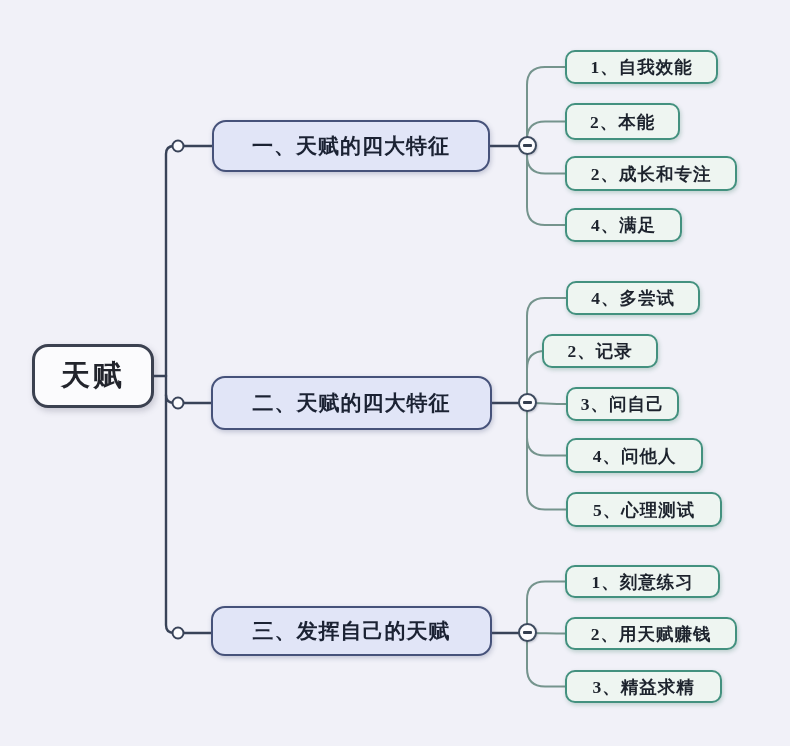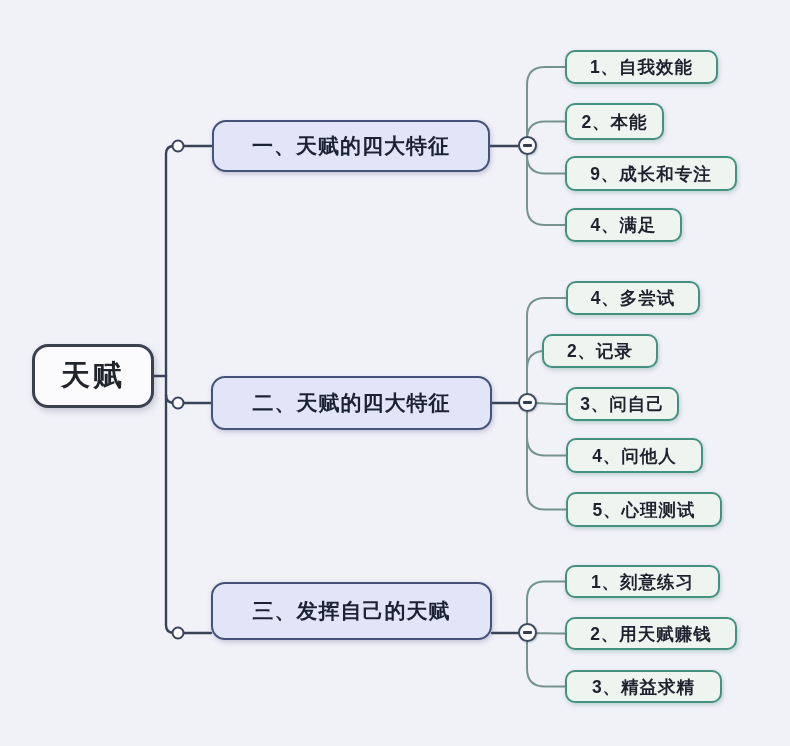--- a/index.html
+++ b/index.html
@@ -29,20 +29,21 @@
   }
   .branch{
     background:var(--branch_fill);border:2px solid var(--branch_border);
     border-radius:14px;font-size:21px;color:#1b2233;letter-spacing:1px;
     box-shadow:1px 2px 5px rgba(80,90,130,.3);
   }
   .leaf{
     background:var(--leaf_fill);border:2px solid var(--leaf_border);
     border-radius:10px;font-size:17.5px;color:#1d232d;letter-spacing:1px;
     box-shadow:1px 2px 4px rgba(70,130,110,.3);
+    font-family:Liberation Serif, serif;
   }
   .collapse{
     position:absolute;width:19px;height:19px;border-radius:50%;
     background:#fcfcfe;border:2px solid #3d4a5e;box-sizing:border-box;
     display:flex;align-items:center;justify-content:center;z-index:3;
     box-shadow:1px 1px 2px rgba(60,70,90,.25);cursor:pointer;
   }
   .collapse .dash{width:9px;height:2.5px;background:#333d4e;border-radius:1px;}
 </style>
 </head>
@@ -81,35 +82,35 @@
       <circle cx="178" cy="146" r="5.5"></circle>
       <circle cx="178" cy="403" r="5.5"></circle>
       <circle cx="178" cy="633" r="5.5"></circle>
     </g>
   </svg>
 
   <div class="node root" style="left:32px;top:344px;width:122px;height:64px">天赋</div>
 
   <div class="node branch" style="left:212px;top:120px;width:278px;height:52px">一、天赋的四大特征</div>
   <div class="node branch" style="left:211px;top:376px;width:281px;height:54px">二、天赋的四大特征</div>
-  <div class="node branch" style="left:211px;top:582px;width:281px;height:58px">三、发挥自己的天赋</div>
+  <div class="node branch" style="left:211px;top:606px;width:281px;height:50px">三、发挥自己的天赋</div>
 
   <div class="collapse" style="left:518px;top:136px">
     <span class="dash"></span>
   </div>
   <div class="collapse" style="left:518px;top:393px">
     <span class="dash"></span>
   </div>
   <div class="collapse" style="left:518px;top:623px">
     <span class="dash"></span>
   </div>
 
   <div class="node leaf" style="left:565px;top:50px;width:153px;height:34px">1、自我效能</div>
-  <div class="node leaf" style="left:565px;top:103px;width:99px;height:37px">2、本能</div>
-  <div class="node leaf" style="left:565px;top:156px;width:172px;height:35px">9、成长和专注</div>
+  <div class="node leaf" style="left:565px;top:103px;width:115px;height:37px">2、本能</div>
+  <div class="node leaf" style="left:565px;top:156px;width:172px;height:35px">2、成长和专注</div>
   <div class="node leaf" style="left:565px;top:208px;width:117px;height:34px">4、满足</div>
 
   <div class="node leaf" style="left:566px;top:281px;width:134px;height:34px">4、多尝试</div>
   <div class="node leaf" style="left:542px;top:334px;width:116px;height:34px">2、记录</div>
   <div class="node leaf" style="left:566px;top:387px;width:113px;height:34px">3、问自己</div>
   <div class="node leaf" style="left:566px;top:438px;width:137px;height:35px">4、问他人</div>
   <div class="node leaf" style="left:566px;top:492px;width:156px;height:35px">5、心理测试</div>
 
   <div class="node leaf" style="left:565px;top:565px;width:155px;height:33px">1、刻意练习</div>
   <div class="node leaf" style="left:565px;top:617px;width:172px;height:33px">2、用天赋赚钱</div>

